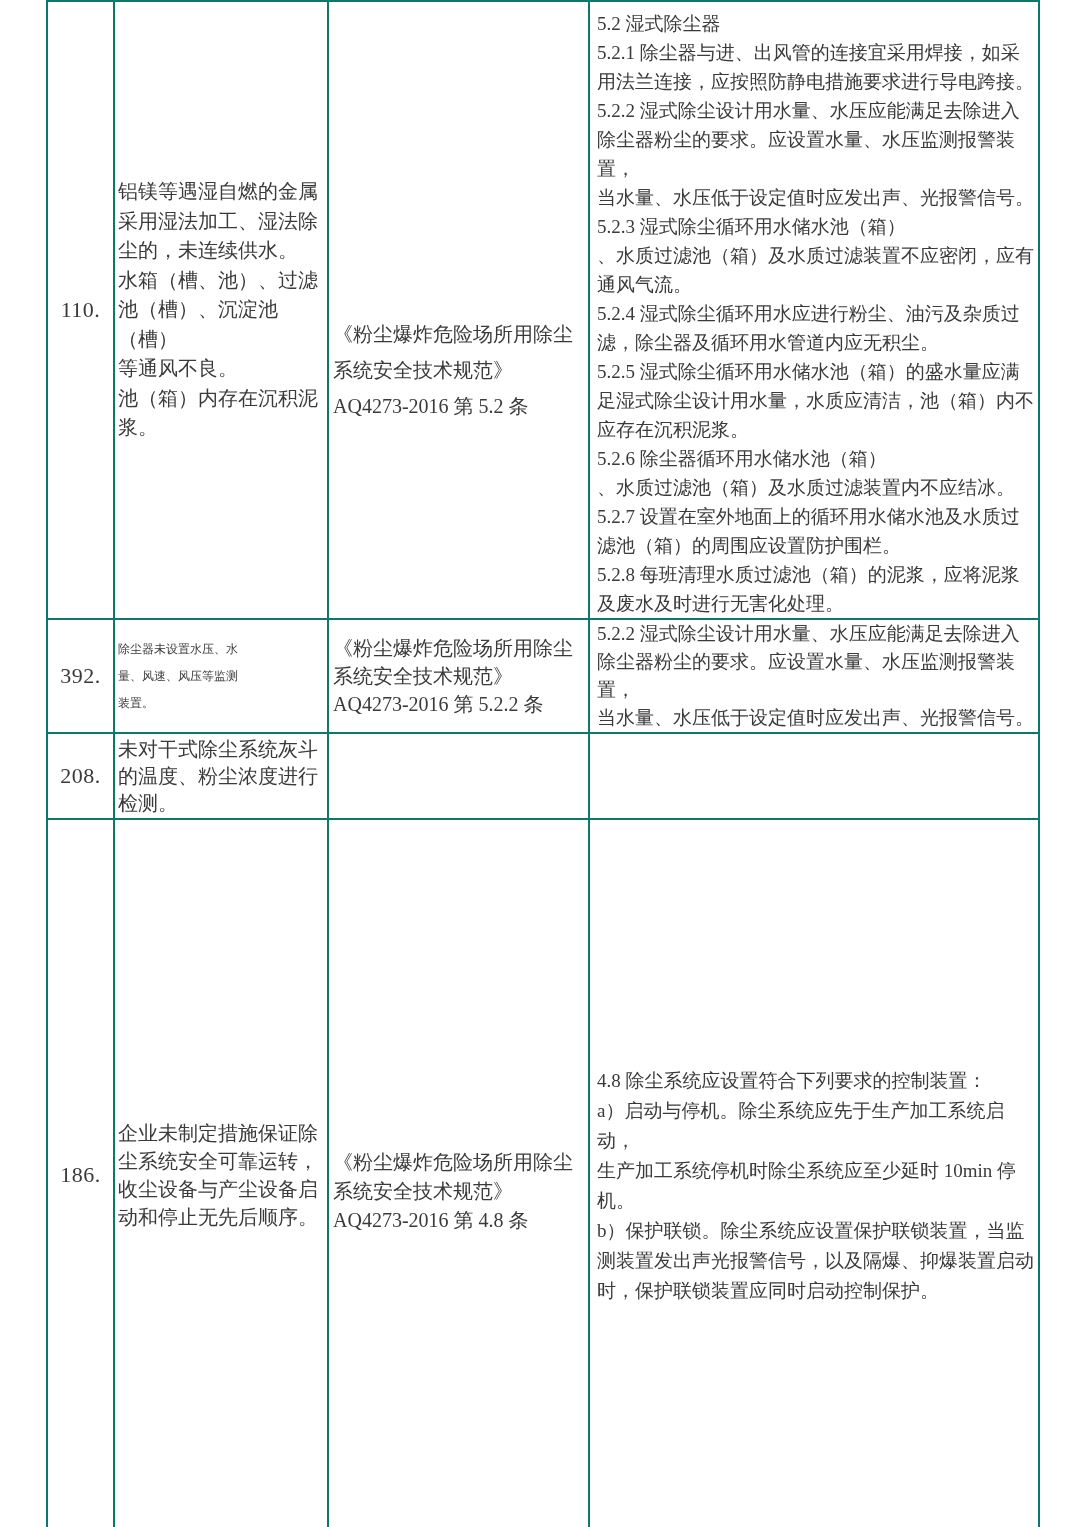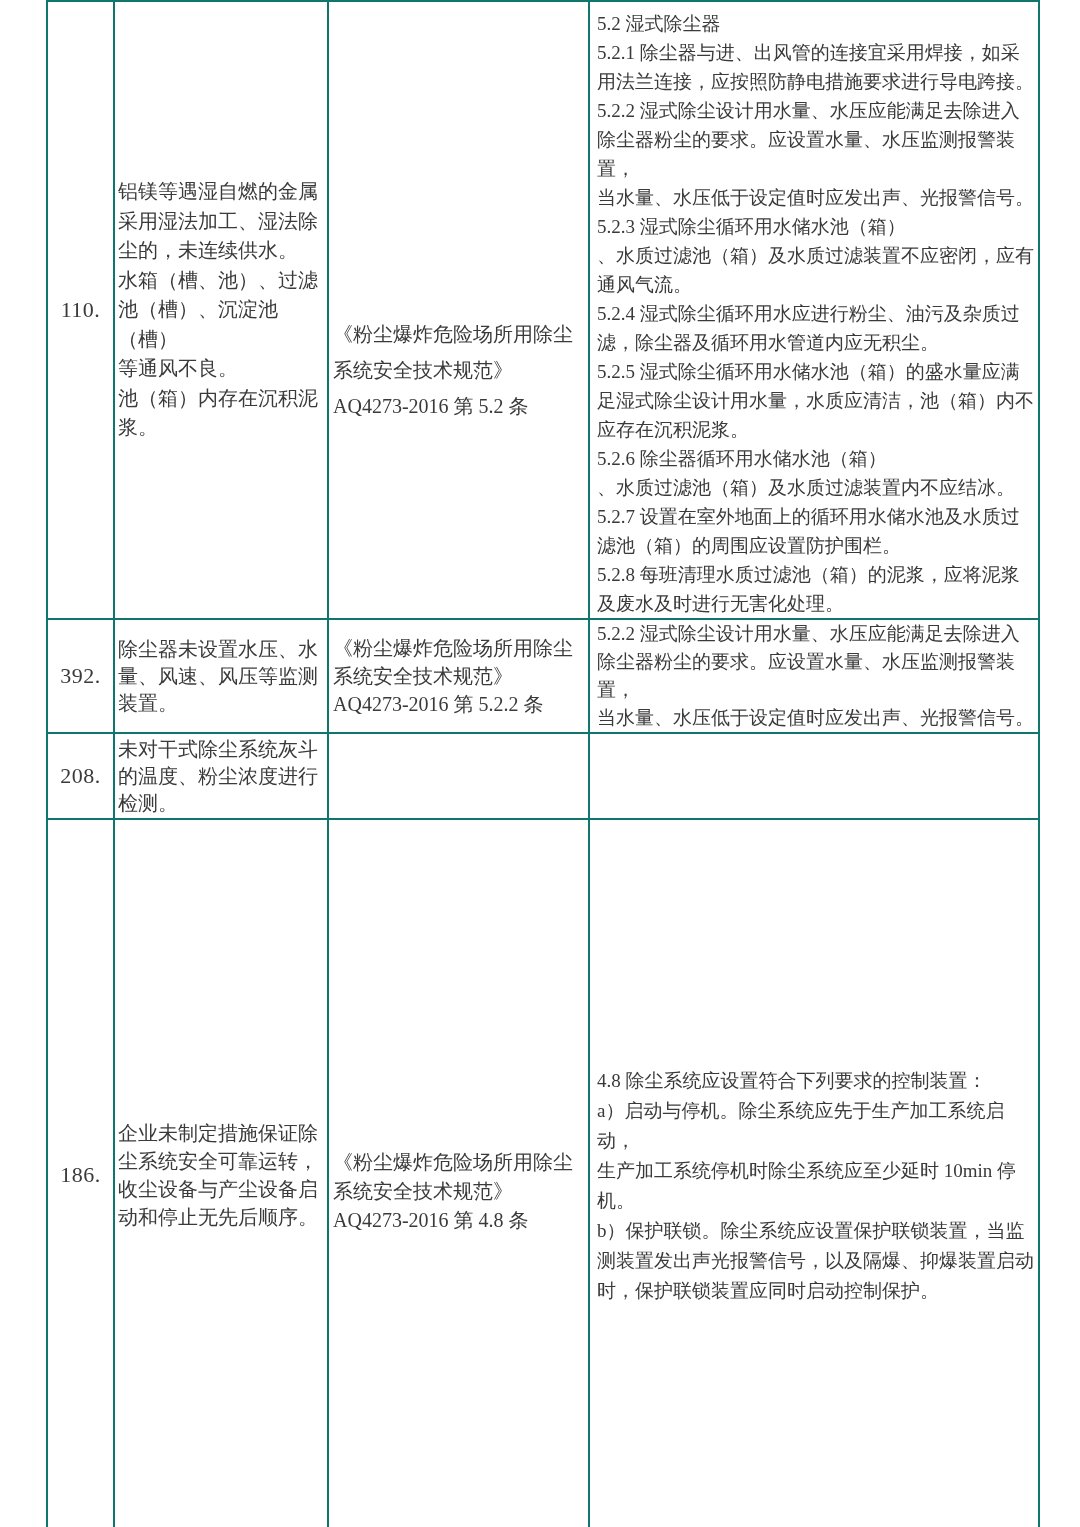--- a/index.html
+++ b/index.html
@@ -41,21 +41,21 @@
   .no-text {
     font-size: 22px;
     letter-spacing: 0.5px;
   }
   
   .r206-prob  { font-size: 20px; line-height: 29.5px; }
   .r206-basis { font-size: 20px; line-height: 36px; margin-top: 120px; }
   .r206-det   { font-size: 19px; line-height: 29px; }
   td.top-align { vertical-align: top; padding-top: 7px; }
   
-  .r207-prob  { font-size: 20px; line-height: 27px; }
+  .r207-prob  { font-size: 12px; line-height: 27px; }
   .r207-basis { font-size: 20px; line-height: 28px; }
   .r207-det   { font-size: 19px; line-height: 28px; }
   .r208-prob  { font-size: 20px; line-height: 27px; }
   
   .r209-prob  { font-size: 20px; line-height: 28px; }
   .r209-basis { font-size: 20px; line-height: 29px; margin-top: 32px; }
   .r209-det   { font-size: 19px; line-height: 30px; margin-top: 22px; }
 </style>
 </head>
 <body>

